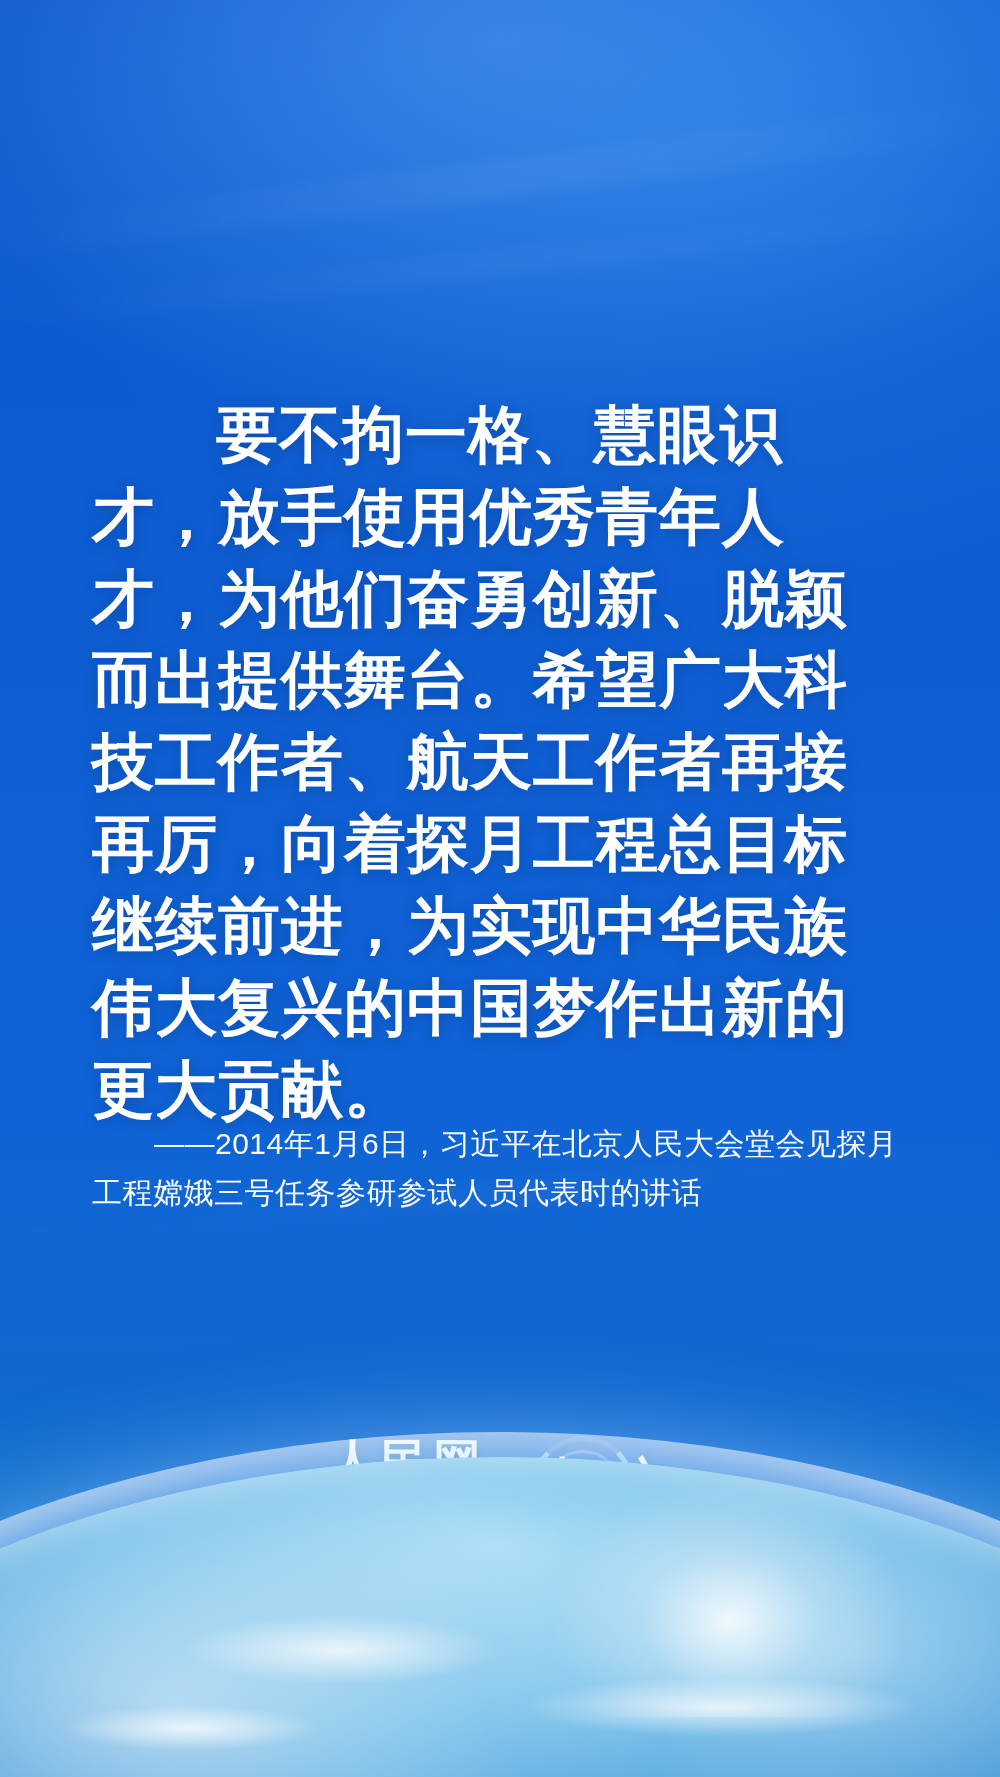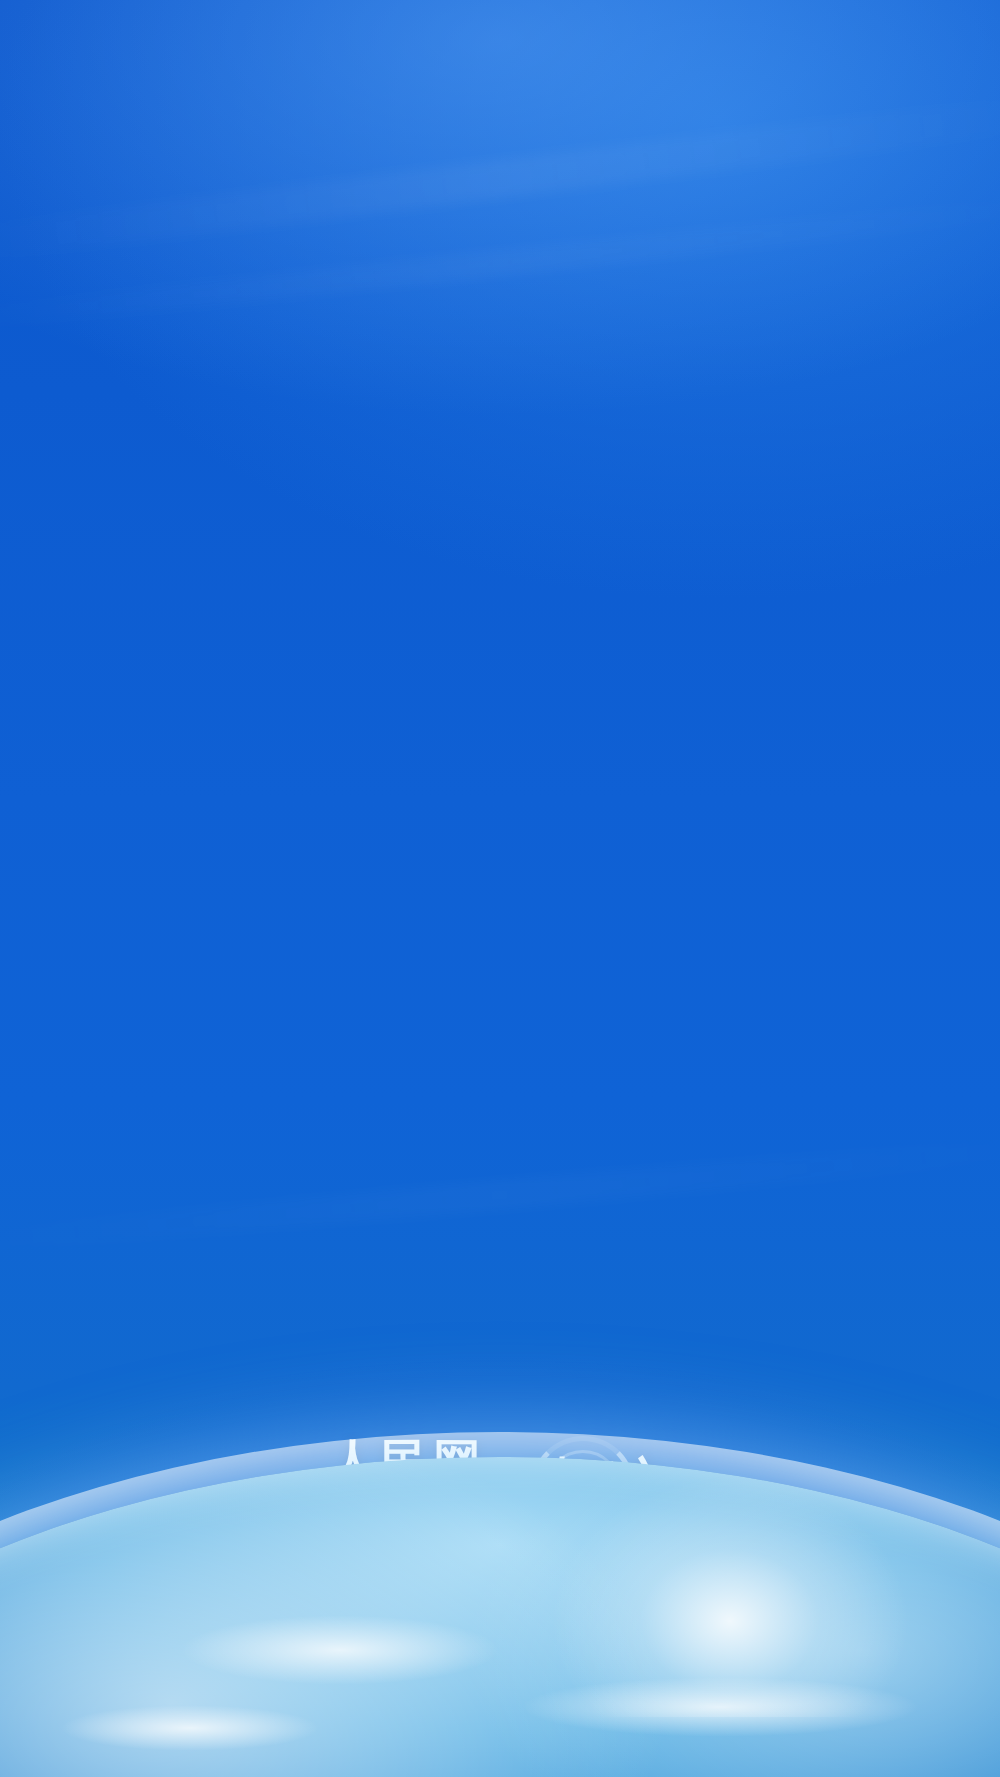--- a/index.html
+++ b/index.html
@@ -204,21 +204,23 @@
 </head>
 <body>
 
 <div class="poster">
 
   <div class="glow-top"></div>
   <div class="streak s1"></div>
   <div class="streak s2"></div>
   <div class="streak s3"></div>
 
-
+  <p class="quote">要不拘一格、慧眼识才，放手使用优秀青年人才，为他们奋勇创新、脱颖而出提供舞台。希望广大科技工作者、航天工作者再接再厉，向着探月工程总目标继续前进，为实现中华民族伟大复兴的中国梦作出新的更大贡献。</p>
+
+  <p class="attribution">——2014年1月6日，习近平在北京人民大会堂会见探月工程嫦娥三号任务参研参试人员代表时的讲话</p>
 
   <div class="logos">
     <div class="logo-people">
       <span class="mark">人民网</span>
       <span class="sub">中国共产党新闻网</span>
       <span class="url">cpc.people.cn</span>
     </div>
     <div class="logo-shixizhi">
       <span class="ring"></span>
       <span class="ring2"></span>

